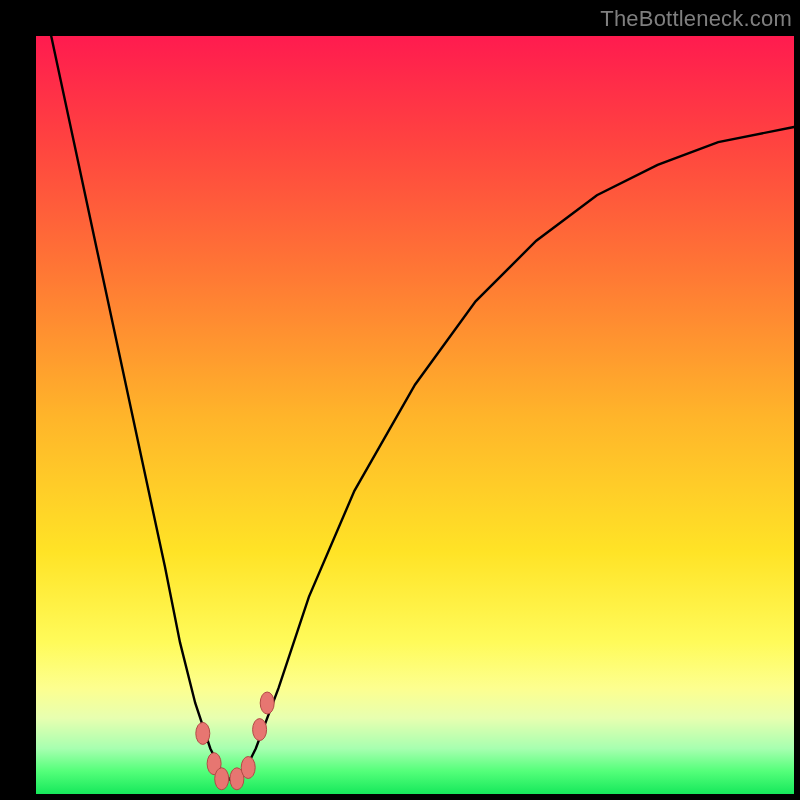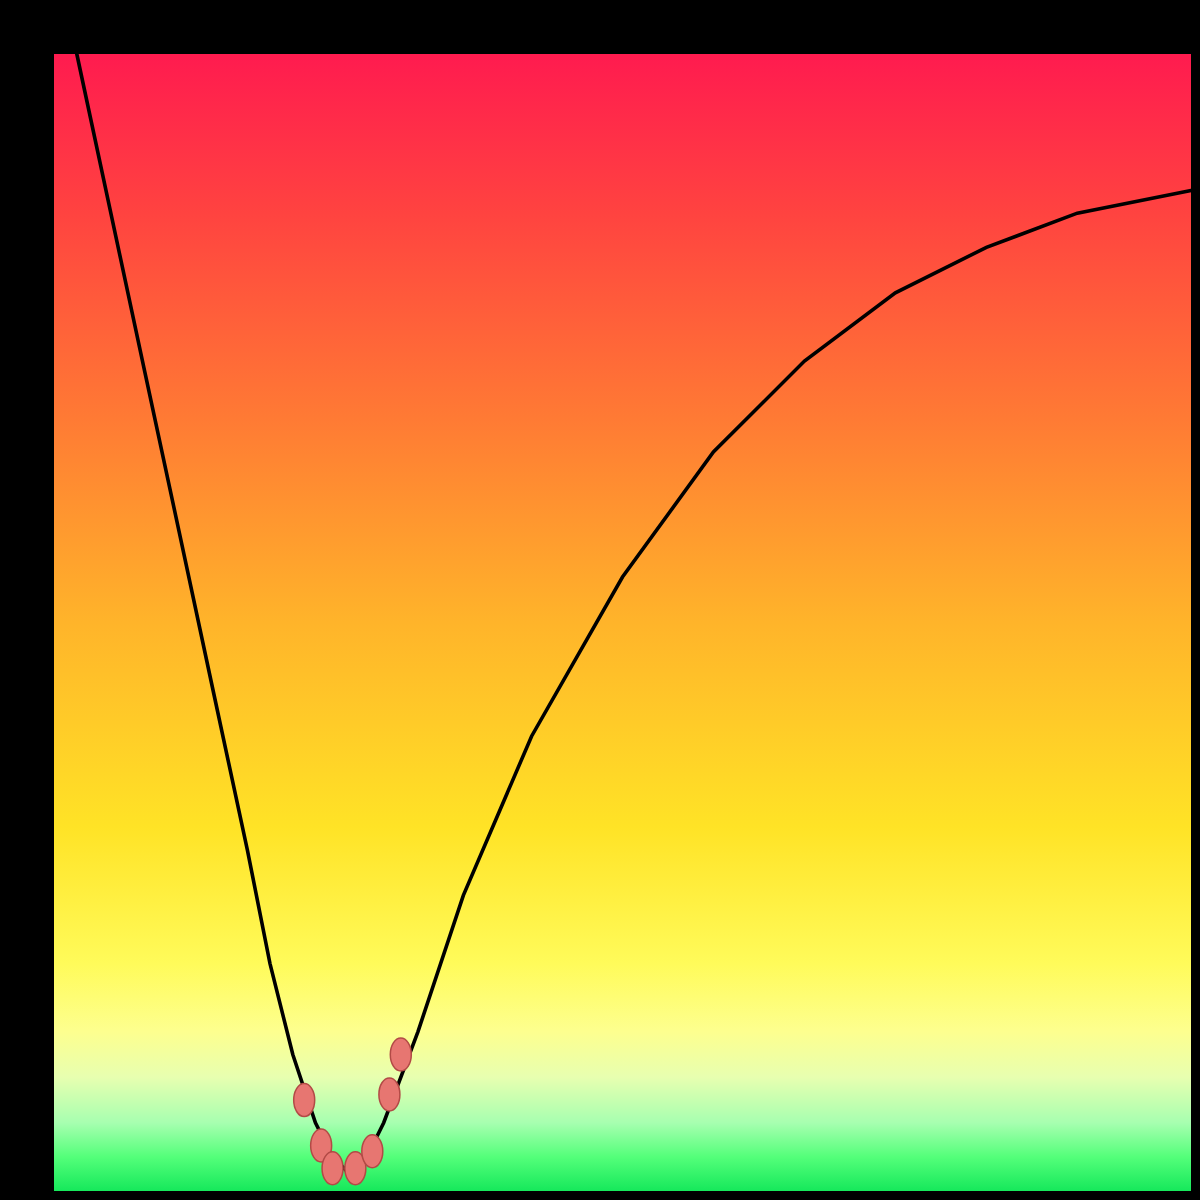--- a/index.html
+++ b/index.html
@@ -57,20 +57,21 @@
     top: 0;
     width: 758px;
     height: 758px;
     overflow: visible;
   }
 </style>
 </head>
 <body>
 
 <div class="frame">
+  <div class="watermark">TheBottleneck.com</div>
   <div class="plot">
     <svg class="curve" viewBox="0 0 758 758" preserveAspectRatio="none">
       <path id="curve-path" fill="none" stroke="#000" stroke-width="2.4" stroke-linecap="round" d="M15.2 0.0 L37.9 106.1 L60.6 212.2 L83.4 318.4 L106.1 424.5 L128.9 530.6 L144.0 606.4 L159.2 667.0 L174.3 712.5 L185.7 735.3 L197.1 746.6 L208.5 735.3 L219.8 712.5 L242.6 651.9 L272.9 560.9 L318.4 454.8 L379.0 348.7 L439.6 265.3 L500.3 204.7 L560.9 159.2 L621.6 128.9 L682.2 106.1 L758.0 91.0"></path>
       <g id="markers">
           <ellipse cx="166.8" cy="697.4" rx="7" ry="11" fill="#e77671" stroke="#b24a46" stroke-width="1"></ellipse>
           <ellipse cx="178.1" cy="727.7" rx="7" ry="11" fill="#e77671" stroke="#b24a46" stroke-width="1"></ellipse>
           <ellipse cx="185.7" cy="742.8" rx="7" ry="11" fill="#e77671" stroke="#b24a46" stroke-width="1"></ellipse>
           <ellipse cx="200.9" cy="742.8" rx="7" ry="11" fill="#e77671" stroke="#b24a46" stroke-width="1"></ellipse>
           <ellipse cx="212.2" cy="731.5" rx="7" ry="11" fill="#e77671" stroke="#b24a46" stroke-width="1"></ellipse>
           <ellipse cx="223.6" cy="693.6" rx="7" ry="11" fill="#e77671" stroke="#b24a46" stroke-width="1"></ellipse>

